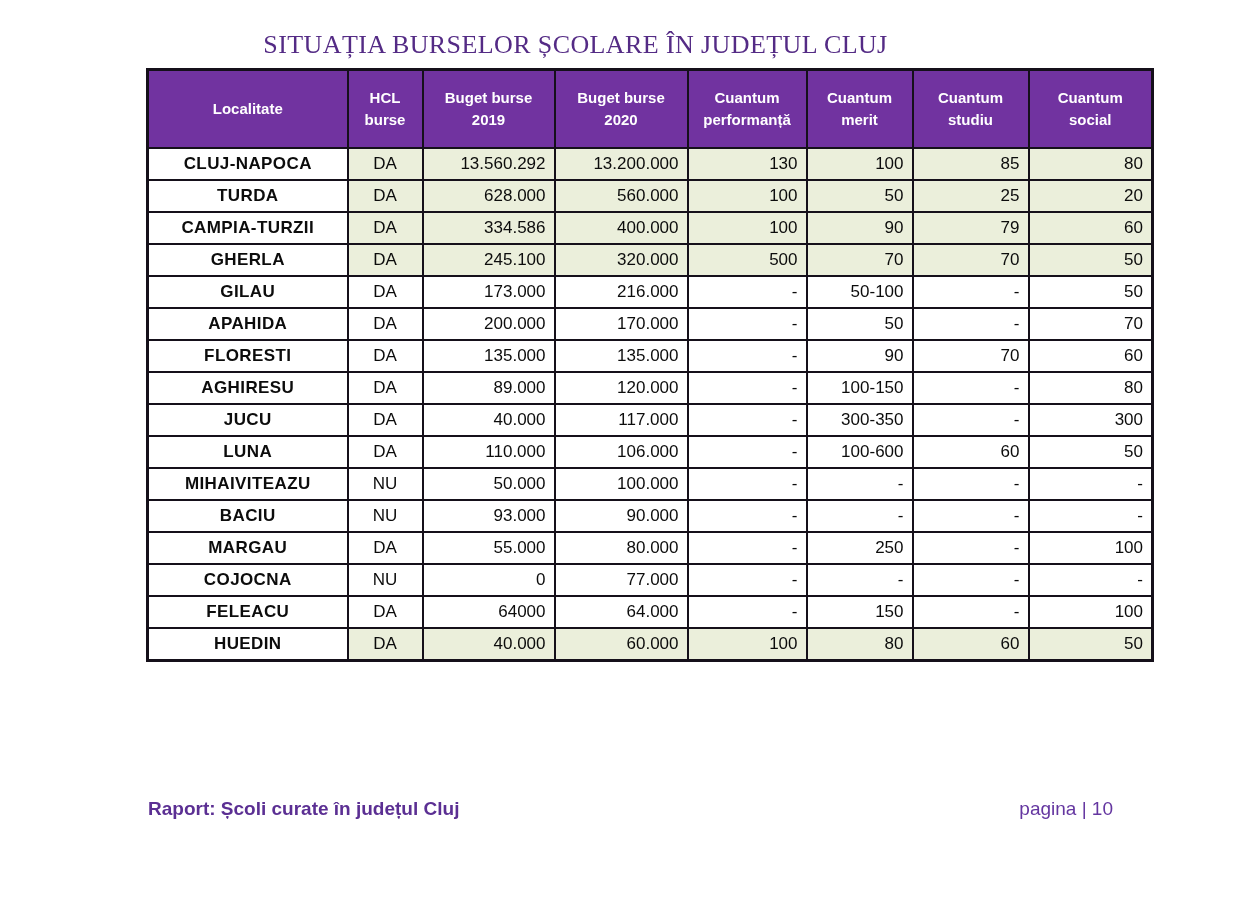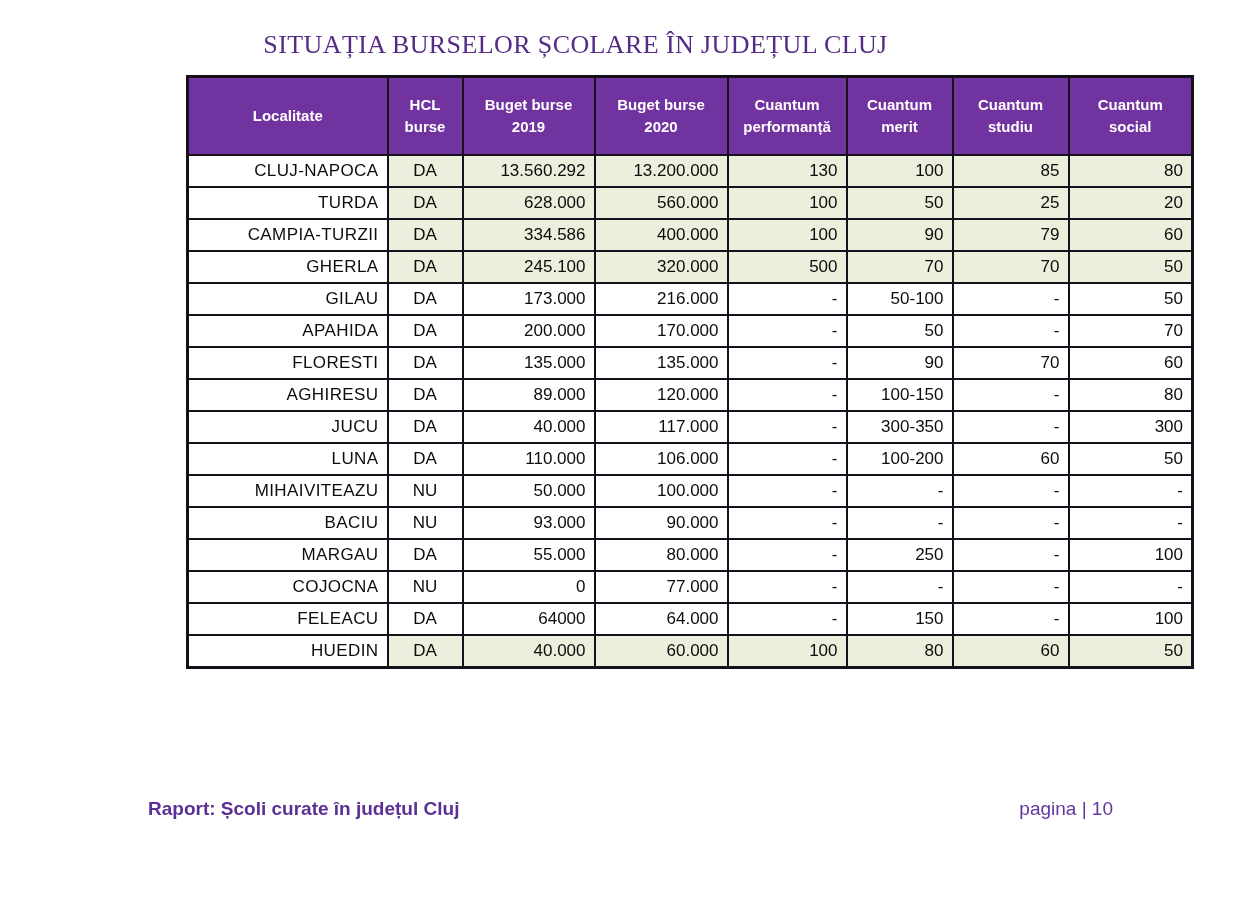--- a/index.html
+++ b/index.html
@@ -19,26 +19,25 @@
     text-align: center;
     font-family: "Liberation Serif", serif;
     font-weight: normal;
     font-size: 26px;
     letter-spacing: 0.4px;
     color: #542b85;
   }
 
   table.grid {
     position: absolute;
-    top: 75px; left: 146px;
+    top: 68px; left: 146px;
     border-collapse: collapse;
     table-layout: fixed;
     width: 1005px;
     border: 3px solid #15101a;
-    margin-left: 40px;
   }
   table.grid th, table.grid td {
     border: 2px solid #15101a;
     overflow: hidden;
   }
   table.grid th {
     background: #7133a0;
     color: #ffffff;
     font-weight: bold;
     font-size: 15px;
@@ -52,22 +51,22 @@
     height: 30px;
     font-size: 17px;
     color: #0c0c0c;
     background: #ffffff;
     vertical-align: middle;
     padding: 0 8px;
   }
   td.loc {
     background: #7133a0;
     color: #ffffff;
-    font-weight: normal;
-    text-align: right;
+    font-weight: bold;
+    text-align: center;
     padding-left: 10px;
     letter-spacing: 0.4px;
     font-size: 17px;
   }
   td.ctr { text-align: center; }
   td.num { text-align: right; }
   tr.hl td.ctr, tr.hl td.num { background: #ebefdb; }
 
   .footer {
     position: absolute;
@@ -207,21 +206,21 @@
     <td class="num">300-350</td>
     <td class="num">-</td>
     <td class="num">300</td>
   </tr>
         <tr>
     <td class="loc">LUNA</td>
     <td class="ctr">DA</td>
     <td class="num">110.000</td>
     <td class="num">106.000</td>
     <td class="num">-</td>
-    <td class="num">100-200</td>
+    <td class="num">100-600</td>
     <td class="num">60</td>
     <td class="num">50</td>
   </tr>
         <tr>
     <td class="loc">MIHAIVITEAZU</td>
     <td class="ctr">NU</td>
     <td class="num">50.000</td>
     <td class="num">100.000</td>
     <td class="num">-</td>
     <td class="num">-</td>

